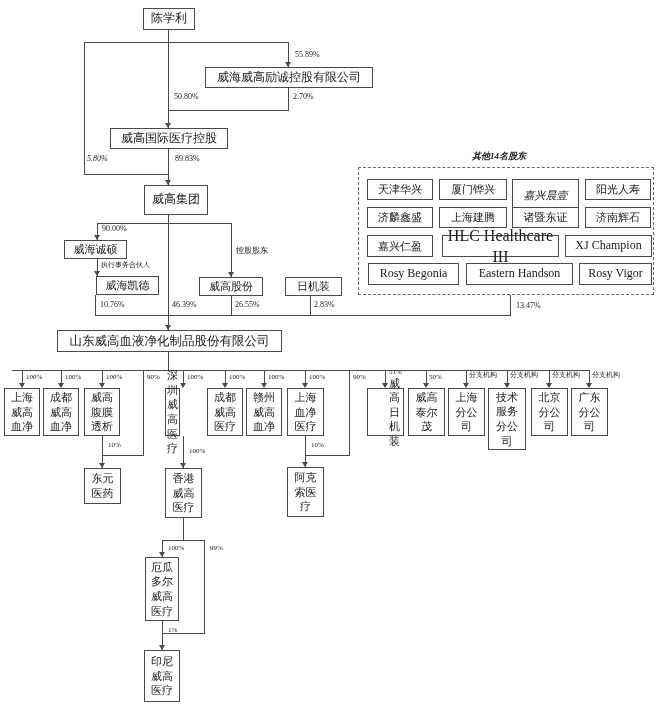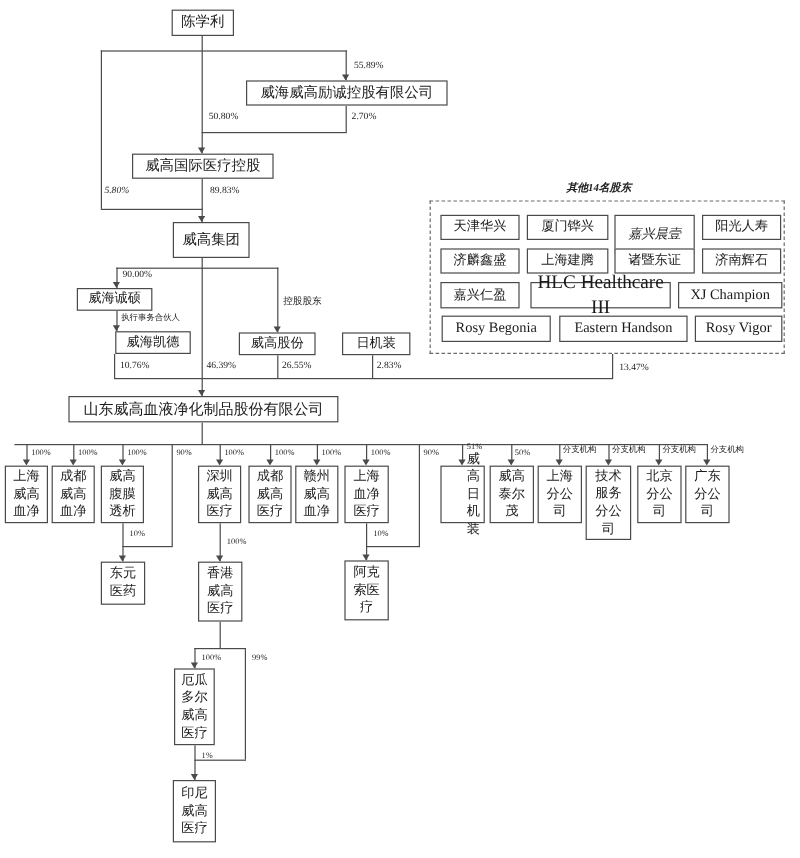--- a/index.html
+++ b/index.html
@@ -129,21 +129,21 @@
   <div class="box" style="left:367px;top:235px;width:66px;height:22px;">嘉兴仁盈</div>
   <div class="box" style="left:442px;top:235px;width:117px;height:22px;font-size:16px;">HLC Healthcare III</div>
   <div class="box" style="left:565px;top:235px;width:87px;height:22px;font-size:12px;">XJ Champion</div>
   <div class="box" style="left:368px;top:263px;width:91px;height:22px;font-size:12px;">Rosy Begonia</div>
   <div class="box" style="left:466px;top:263px;width:107px;height:22px;font-size:12px;">Eastern Handson</div>
   <div class="box" style="left:579px;top:263px;width:73px;height:22px;font-size:12px;">Rosy Vigor</div>
 
   <div class="box" style="left:4px;top:388px;width:36px;height:48px;">上海威高血净</div>
   <div class="box" style="left:43px;top:388px;width:36px;height:48px;">成都威高血净</div>
   <div class="box" style="left:84px;top:388px;width:36px;height:48px;">威高腹膜透析</div>
-  <div class="box" style="left:165px;top:388px;width:36px;height:48px;">深圳威高医疗</div>
+  <div class="box" style="left:165px;top:388px;width:15px;height:48px;">深圳威高医疗</div>
   <div class="box" style="left:207px;top:388px;width:36px;height:48px;">成都威高医疗</div>
   <div class="box" style="left:246px;top:388px;width:36px;height:48px;">赣州威高血净</div>
   <div class="box" style="left:287px;top:388px;width:37px;height:48px;">上海血净医疗</div>
   <div class="box" style="left:367px;top:388px;width:37px;height:48px;padding-left:22px;">威高日机装</div>
   <div class="box" style="left:408px;top:388px;width:37px;height:48px;">威高泰尔茂</div>
   <div class="box" style="left:448px;top:388px;width:37px;height:48px;">上海分公司</div>
   <div class="box" style="left:488px;top:388px;width:38px;height:62px;">技术服务分公司</div>
   <div class="box" style="left:531px;top:388px;width:37px;height:48px;">北京分公司</div>
   <div class="box" style="left:571px;top:388px;width:37px;height:48px;">广东分公司</div>
 

